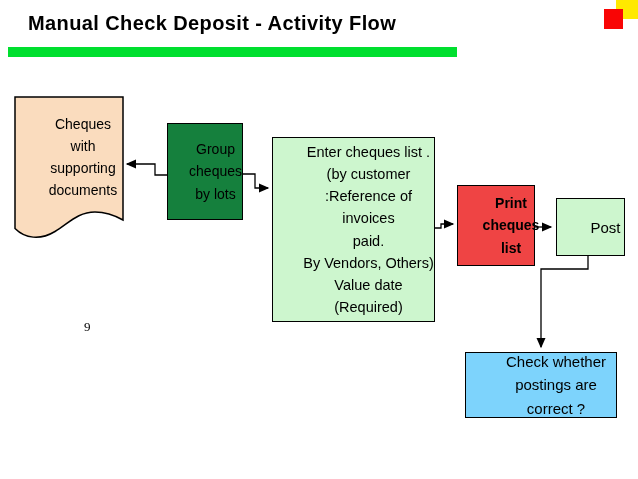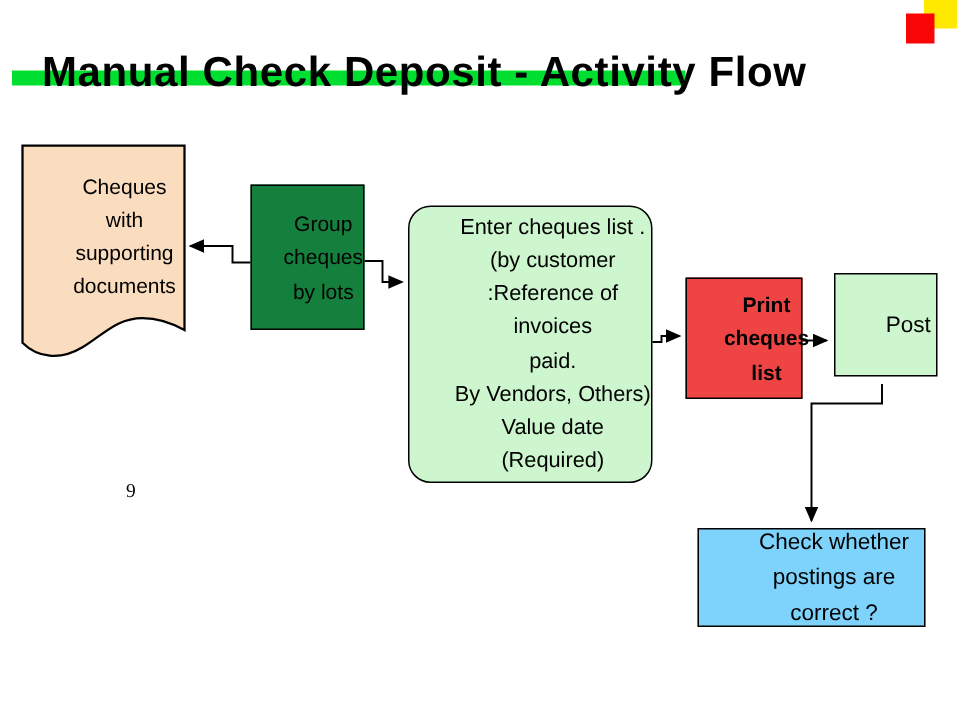--- a/index.html
+++ b/index.html
@@ -9,22 +9,22 @@
     width: 638px;
     height: 479px;
     background: #ffffff;
     overflow: hidden;
     font-family: "Liberation Sans", sans-serif;
     color: #000;
   }
   .title {
     position: absolute;
     left: 28px;
-    top: 32px;
-    font-size: 28px;
+    top: 12px;
+    font-size: 20px;
     font-weight: bold;
     letter-spacing: 0.4px;
     z-index: 3;
     white-space: nowrap;
   }
   .underline {
     position: absolute;
     left: 8px;
     top: 47px;
     width: 449px;
@@ -57,23 +57,23 @@
     position: absolute;
     border: 1.5px solid #000;
     display: flex;
     align-items: center;
     justify-content: center;
     text-align: center;
     z-index: 2;
   }
   .node span, .doc-text { white-space: pre-line; padding-left: 30px; }
   #node-group  { left: 167px; top: 123px; width: 76px;  height: 97px;  font-size: 14px; line-height: 1.58; }
-  #node-enter  { left: 272px; top: 137px; width: 163px; height: 185px; font-size: 14.5px; line-height: 1.53; border-radius: 15px; }
+  #node-enter  { left: 272px; top: 137px; width: 163px; height: 185px; font-size: 14.5px; line-height: 1.53; }
   #node-print  { left: 457px; top: 185px; width: 78px;  height: 81px;  font-size: 14px; line-height: 1.58; }
-  #node-post   { left: 556px; top: 182px; width: 69px;  height: 69px;  font-size: 15px; }
+  #node-post   { left: 556px; top: 198px; width: 69px;  height: 58px;  font-size: 15px; }
   #node-check  { left: 465px; top: 352px; width: 152px; height: 66px;  font-size: 15px; line-height: 1.55; }
   .doc-text {
     position: absolute;
     left: 17px;
     top: 113px;
     width: 102px;
     text-align: center;
     font-size: 14px;
     line-height: 1.58;
     z-index: 2;

